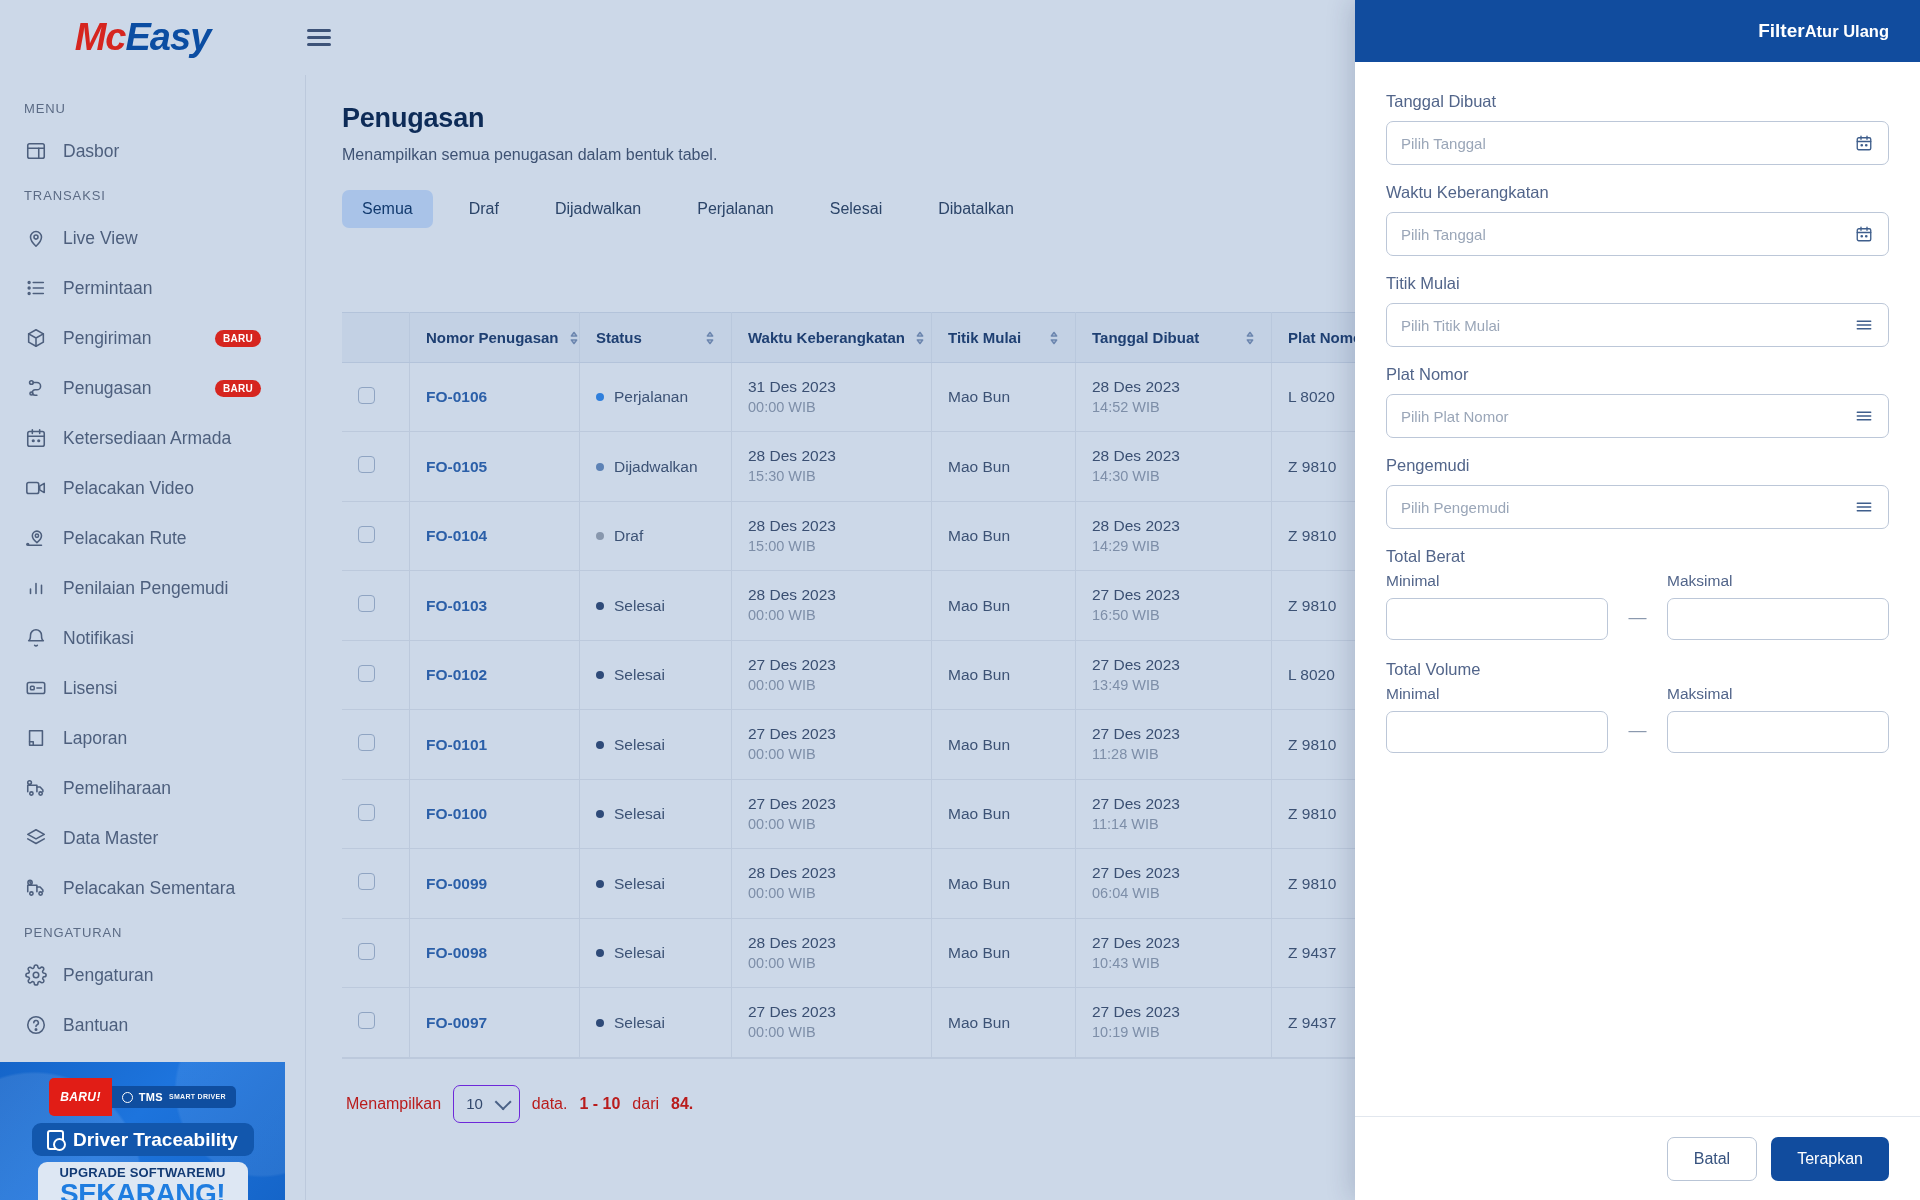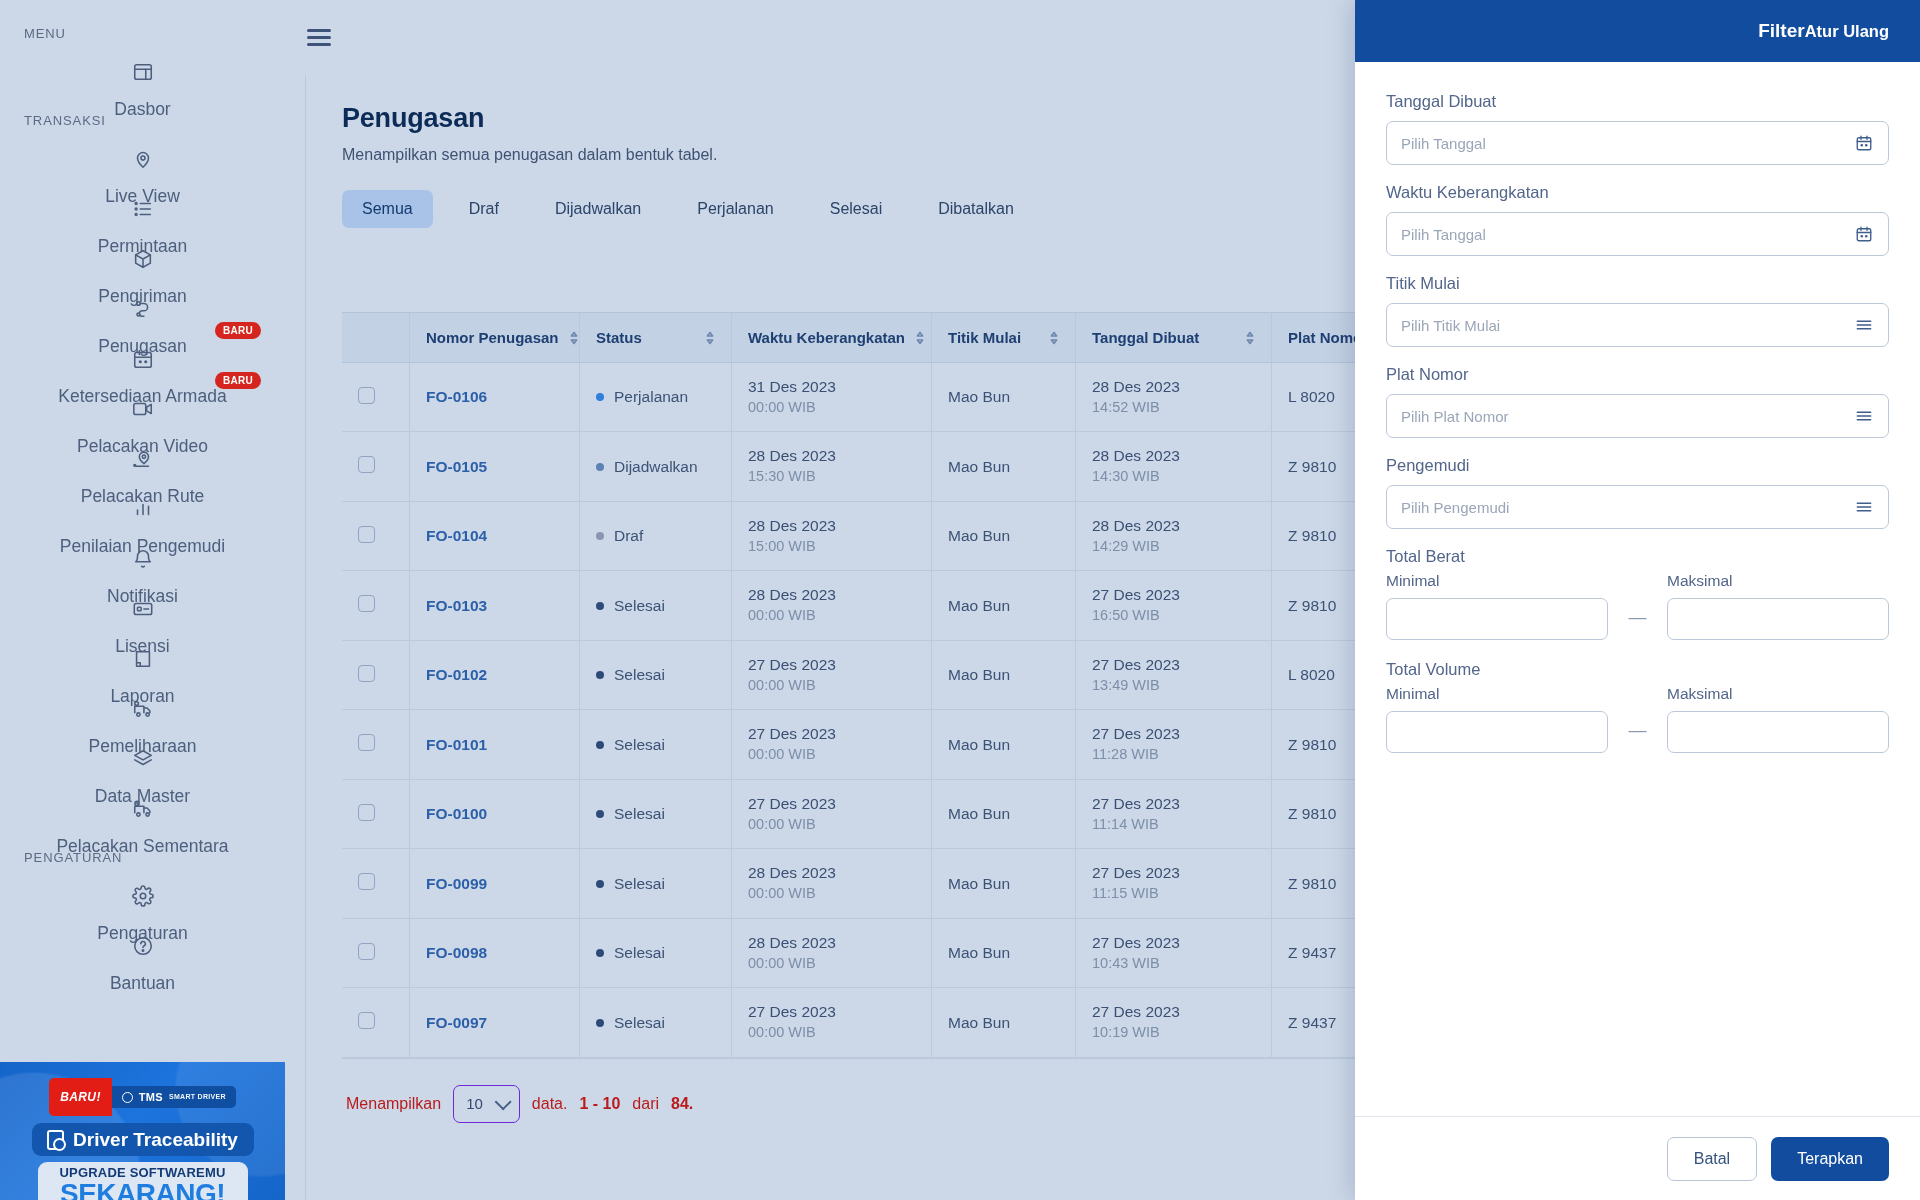--- a/index.html
+++ b/index.html
@@ -27,21 +27,20 @@
 
   .nav-scroll { flex: 1; overflow: hidden; padding-top: 14px; }
   .nav-section-label {
     font-size: 13px; letter-spacing: 0.9px; color: #5b6b85;
     padding: 12px 24px 10px 24px; font-weight: 500;
   }
   .nav-item {
     display: flex; align-items: center; gap: 15px;
     padding: 9px 24px; height: 50px; cursor: pointer;
     position: relative;
-    flex-direction: column;
   }
   .nav-item .ico { width: 24px; height: 24px; flex: 0 0 24px; display:flex; align-items:center; justify-content:center; color:#4d5f7d; }
   .nav-item .ico svg { width: 22px; height: 22px; stroke: #4d5f7d; fill: none; stroke-width: 1.7; stroke-linecap: round; stroke-linejoin: round; }
   .nav-label { font-size: 17.5px; color: #4d5f7d; white-space: nowrap; }
   .badge-baru {
     margin-left: auto; background: #d6251f; color:#fff; font-size: 10px;
     font-weight: 700; padding: 3px 8px; border-radius: 9px; letter-spacing: .3px;
   }
 
   
@@ -175,20 +174,25 @@
   .btn { border-radius:7px; font-size:16px; cursor:pointer; height:44px; padding: 0 26px; display:flex; align-items:center; justify-content:center;}
   .btn-ghost { border:1px solid #b9c5d6; background:#fff; color:#2f4straight; color:#36527e; }
   .btn-primary { background:#114c9e; color:#fff; font-weight:500; }
 </style>
 </head>
 <body>
 
 <div id="app">
 
   <aside class="sidebar">
+    <div class="logo-wrap">
+      <div class="logo">
+        <span class="mc">Mc</span><span class="easy">Easy</span>
+      </div>
+    </div>
     <div class="nav-scroll" id="nav-scroll">
         <div class="nav-section-label">MENU</div>
         <div class="nav-item">
           <span class="ico">
             <svg viewBox="0 0 24 24">
               <rect x="3" y="4" width="18" height="16" rx="2"></rect>
               <path d="M3 9h18"></path>
               <path d="M15 9v11"></path>
             </svg>
           </span>
@@ -612,21 +616,21 @@
                     <span>Selesai</span>
                   </span>
                 </td>
                 <td class="col-waktu">
                   <div class="d1">28 Des 2023</div>
                   <div class="d2">00:00 WIB</div>
                 </td>
                 <td class="col-titik">Mao Bun</td>
                 <td class="col-tgl">
                   <div class="d1">27 Des 2023</div>
-                  <div class="d2">11:15 WIB</div>
+                  <div class="d2">06:04 WIB</div>
                 </td>
                 <td class="col-plat">Z 9810</td>
               </tr>
               <tr>
                 <td class="c-check"><span class="cbx"></span></td>
                 <td class="col-no"><span class="lnk">FO-0098</span></td>
                 <td class="col-status">
                   <span class="status-cell">
                     <span class="sdot" style="background:#2e4a78"></span>
                     <span>Selesai</span>

